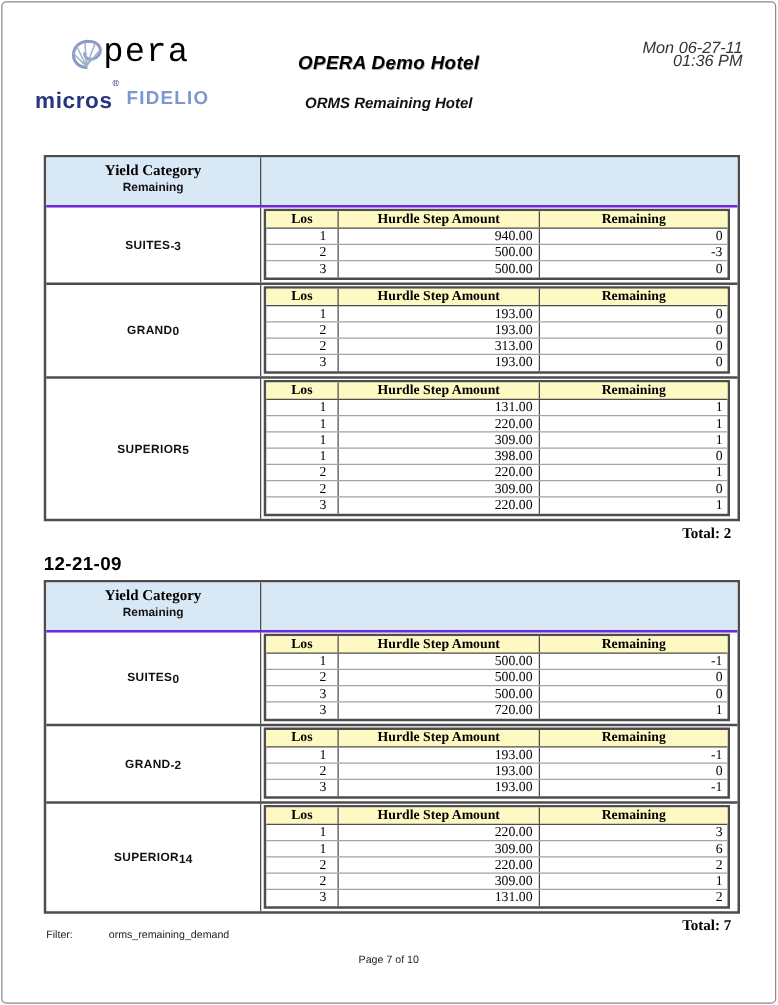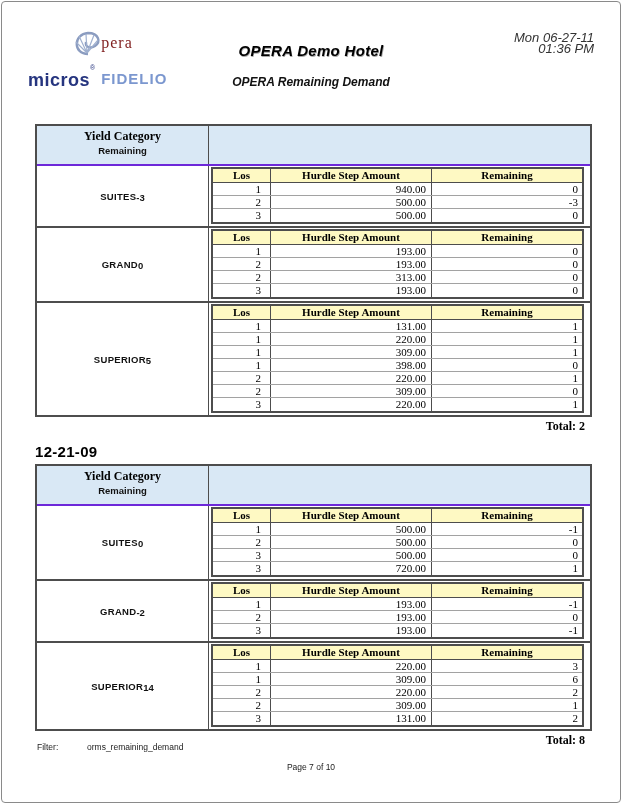--- a/index.html
+++ b/index.html
@@ -8,21 +8,21 @@
   .page {
     position:relative; width:620px; height:802px; margin:1px;
     background:#fff; border:1px solid #8a8a8a; border-radius:4px; overflow:hidden;
   }
 
   
   .report-header { position:relative; height:120px; }
   .logo-block { position:absolute; left:26px; top:26px; width:130px; }
   .opera-logo { display:flex; align-items:center; justify-content:center; margin-left:18px; }
   .opera-shell { width:34px; height:30px; }
-  .opera-text { font-size:16px; color:#7f1d1d; letter-spacing:1px; font-family:Liberation Serif, serif; margin-left:-4px; }
+  .opera-text { font-size:27px; color:#000000; letter-spacing:1px; font-family:Liberation Mono, monospace; margin-left:-4px; }
   .micros-row { display:flex; margin-top:12px; }
   .micros-text { font-size:18px; font-weight:bold; color:#26357f; letter-spacing:0.5px; }
   .reg-mark { font-size:7px; color:#26357f; vertical-align:top; position:relative; top:-6px; }
   .logo-divider { width:1px; height:16px; background:#9ab; margin:0 4px 0 2px; }
   .fidelio-text { font-size:15px; font-weight:bold; color:#7b97cf; letter-spacing:1px; }
 
   .title-block { position:absolute; left:0; right:0; top:40px; text-align:center; }
   .report-title {
     font-size:15px; font-weight:900; font-style:italic; color:#000;
     letter-spacing:0.3px; text-shadow:0.6px 0.6px 0 #aaa;
@@ -92,21 +92,21 @@
       <div class="micros-row">
         <span class="micros-text">micros</span>
           <span class="reg-mark">®</span>
         <span class="logo-divider"></span>
         <span class="fidelio-text">FIDELIO</span>
       </div>
     </div>
 
     <div class="title-block">
       <div class="report-title">OPERA Demo Hotel</div>
-      <div class="report-subtitle">OPERA Remaining Demand</div>
+      <div class="report-subtitle">ORMS Remaining Hotel</div>
     </div>
 
     <div class="date-block">
       <div>Mon 06-27-11</div>
       <div>01:36 PM</div>
     </div>
   </div>
 
   <div class="content" id="report-body">
       <div class="section-spacer"></div>
@@ -343,21 +343,21 @@
               </div>
               <div class="in-row">
                 <div class="c-los">3</div>
                 <div class="c-hur">131.00</div>
                 <div class="c-rem">2</div>
               </div>
             </div>
           </div>
         </div>
       </div>
-      <div class="total-line">Total: 8</div>
+      <div class="total-line">Total: 7</div>
     </div>
 
   <div class="report-footer">
     <div class="footer-line1">
       <span class="filter-label">Filter:</span>
       <span class="report-name">orms_remaining_demand</span>
     </div>
     <div class="page-num">Page 7 of 10</div>
   </div>
 

